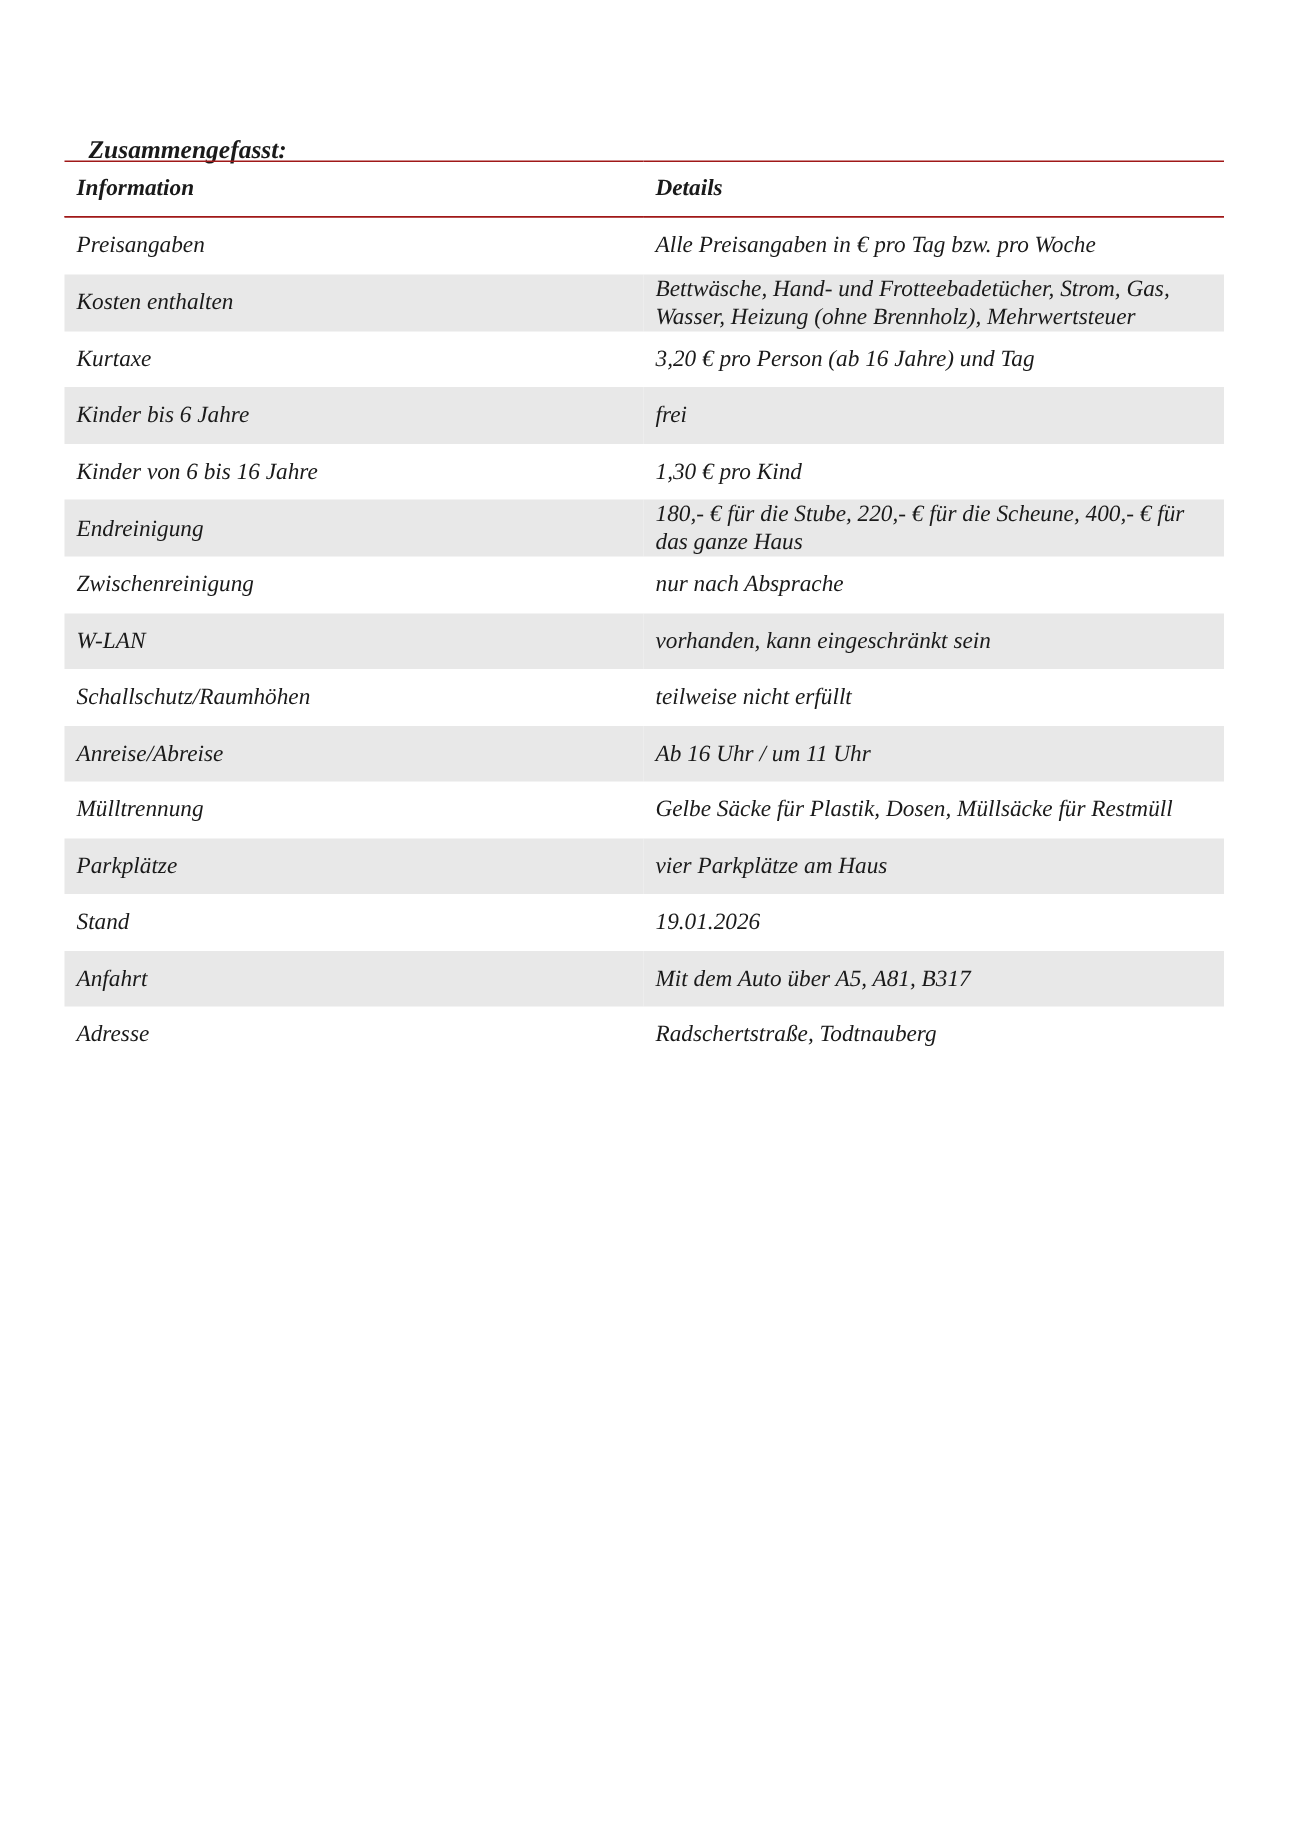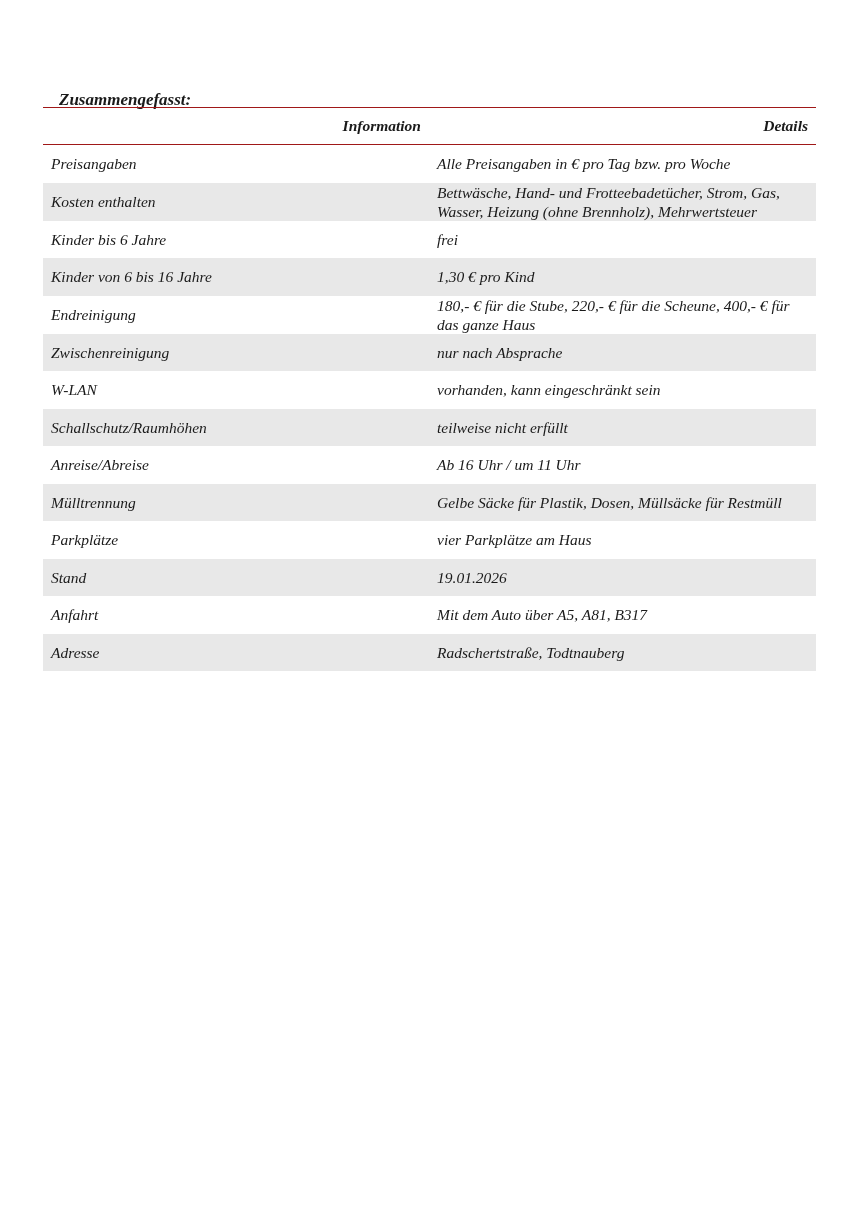--- a/index.html
+++ b/index.html
@@ -1,19 +1,19 @@
 <!DOCTYPE html>
 <html><head>
 <meta charset="utf-8">
 <style>
   html, body { margin: 0; padding: 0; background: #ffffff; }
   body { width: 860px; height: 1226px; position: relative; font-family: "Liberation Serif", "DejaVu Serif", serif; color: #1a1a1a; }
   .heading { position: absolute; left: 43px; top: 74px; font-size: 17px; font-weight: bold; font-style: italic; margin: 16px; }
   table.summary { position: absolute; left: 43px; top: 107px; width: 773px; border-collapse: collapse; font-style: italic; font-size: 15.5px; }
-  table.summary thead th { text-align: right; font-weight: bold; height: 36px; padding: 0 8px; border-top: 1.5px solid #a01818; border-bottom: 1.5px solid #a01818; font-style: italic; }
+  table.summary thead th { text-align: left; font-weight: bold; height: 36px; padding: 0 8px; border-top: 1.5px solid #a01818; border-bottom: 1.5px solid #a01818; font-style: italic; }
   table.summary tbody td { padding: 0 8px; height: 37.5px; vertical-align: middle; line-height: 19px; }
   table.summary tbody tr:nth-child(even) td { background: #e8e8e8; }
   table.summary td.col1, table.summary th.col1 { width: 370px; }
 </style>
 </head>
 <body>
 
 <h2 class="heading">Zusammengefasst:</h2>
 
 <table class="summary">
@@ -24,20 +24,24 @@
     </tr>
   </thead>
   <tbody id="rows">
       <tr>
         <td class="col1">Preisangaben</td>
         <td>Alle Preisangaben in € pro Tag bzw. pro Woche</td>
       </tr>
       <tr>
         <td class="col1">Kosten enthalten</td>
         <td>Bettwäsche, Hand- und Frotteebadetücher, Strom, Gas, Wasser, Heizung (ohne Brennholz), Mehrwertsteuer</td>
+      </tr>
+      <tr>
+        <td class="col1">Kurtaxe</td>
+        <td>3,20 € pro Person (ab 16 Jahre) und Tag</td>
       </tr>
       <tr>
         <td class="col1">Kinder bis 6 Jahre</td>
         <td>frei</td>
       </tr>
       <tr>
         <td class="col1">Kinder von 6 bis 16 Jahre</td>
         <td>1,30 € pro Kind</td>
       </tr>
       <tr>

